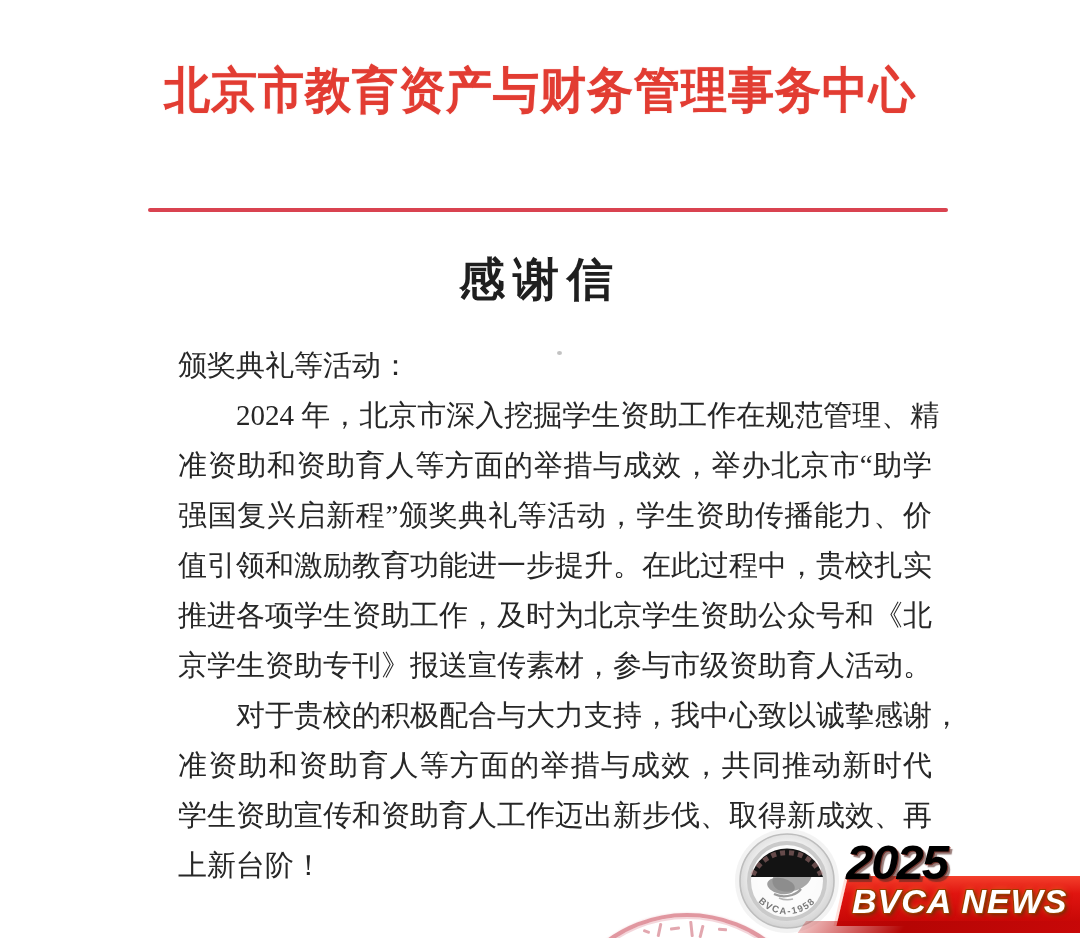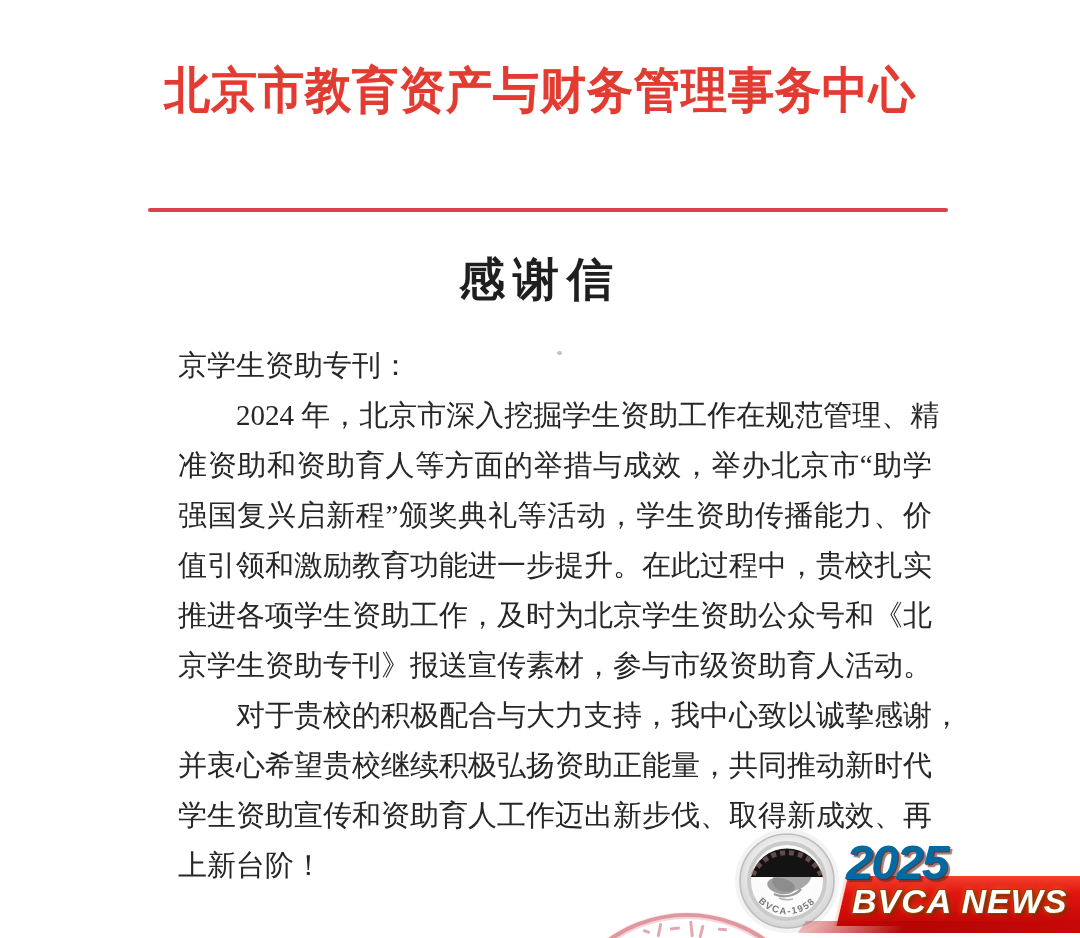--- a/index.html
+++ b/index.html
@@ -81,21 +81,21 @@
   }
   
   .year-mark {
     position: absolute;
     left: 846px; top: 834px;
     font-family: "Liberation Sans", sans-serif;
     font-size: 49px;
     font-weight: 700;
     font-style: italic;
     letter-spacing: -2px;
-    color: #0369a1;
+    color: #000000;
     text-shadow: 3px 3px 1px rgba(85,40,35,0.6), 1px 1px 0 rgba(140,30,20,0.8);
     z-index: 6;
     white-space: nowrap;
   }
   
   .banner {
     position: absolute;
     left: 848px; top: 876px;
     width: 252px; height: 50px;
     transform: skewX(-13deg);
@@ -161,29 +161,29 @@
 
   <div class="letterhead">北京市教育资产与财务管理事务中心</div>
 
   <div class="divider"></div>
 
   <div class="doc-title">感谢信</div>
 
   <div class="artifact-dot"></div>
 
   <div class="body-text">
-    <div class="line salutation">京学生资助专刊：</div>
+    <div class="line salutation">颁奖典礼等活动：</div>
     <div class="line indent">2024 年，北京市深入挖掘学生资助工作在规范管理、精</div>
     <div class="line">准资助和资助育人等方面的举措与成效，举办北京市“助学</div>
     <div class="line">强国复兴启新程”颁奖典礼等活动，学生资助传播能力、价</div>
     <div class="line">值引领和激励教育功能进一步提升。在此过程中，贵校扎实</div>
     <div class="line">推进各项学生资助工作，及时为北京学生资助公众号和《北</div>
     <div class="line">京学生资助专刊》报送宣传素材，参与市级资助育人活动。</div>
     <div class="line indent">对于贵校的积极配合与大力支持，我中心致以诚挚感谢，</div>
-    <div class="line">并衷心希望贵校继续积极弘扬资助正能量，共同推动新时代</div>
+    <div class="line">准资助和资助育人等方面的举措与成效，共同推动新时代</div>
     <div class="line">学生资助宣传和资助育人工作迈出新步伐、取得新成效、再</div>
     <div class="line last">上新台阶！</div>
   </div>
 
   <div class="emblem">
     <svg width="106" height="106" viewBox="0 0 106 106" xmlns="http://www.w3.org/2000/svg">
       <defs>
         <radialGradient id="ring" cx="50%" cy="45%" r="55%">
           <stop offset="0%" stop-color="#fbfbfb"></stop>
           <stop offset="70%" stop-color="#ececec"></stop>

